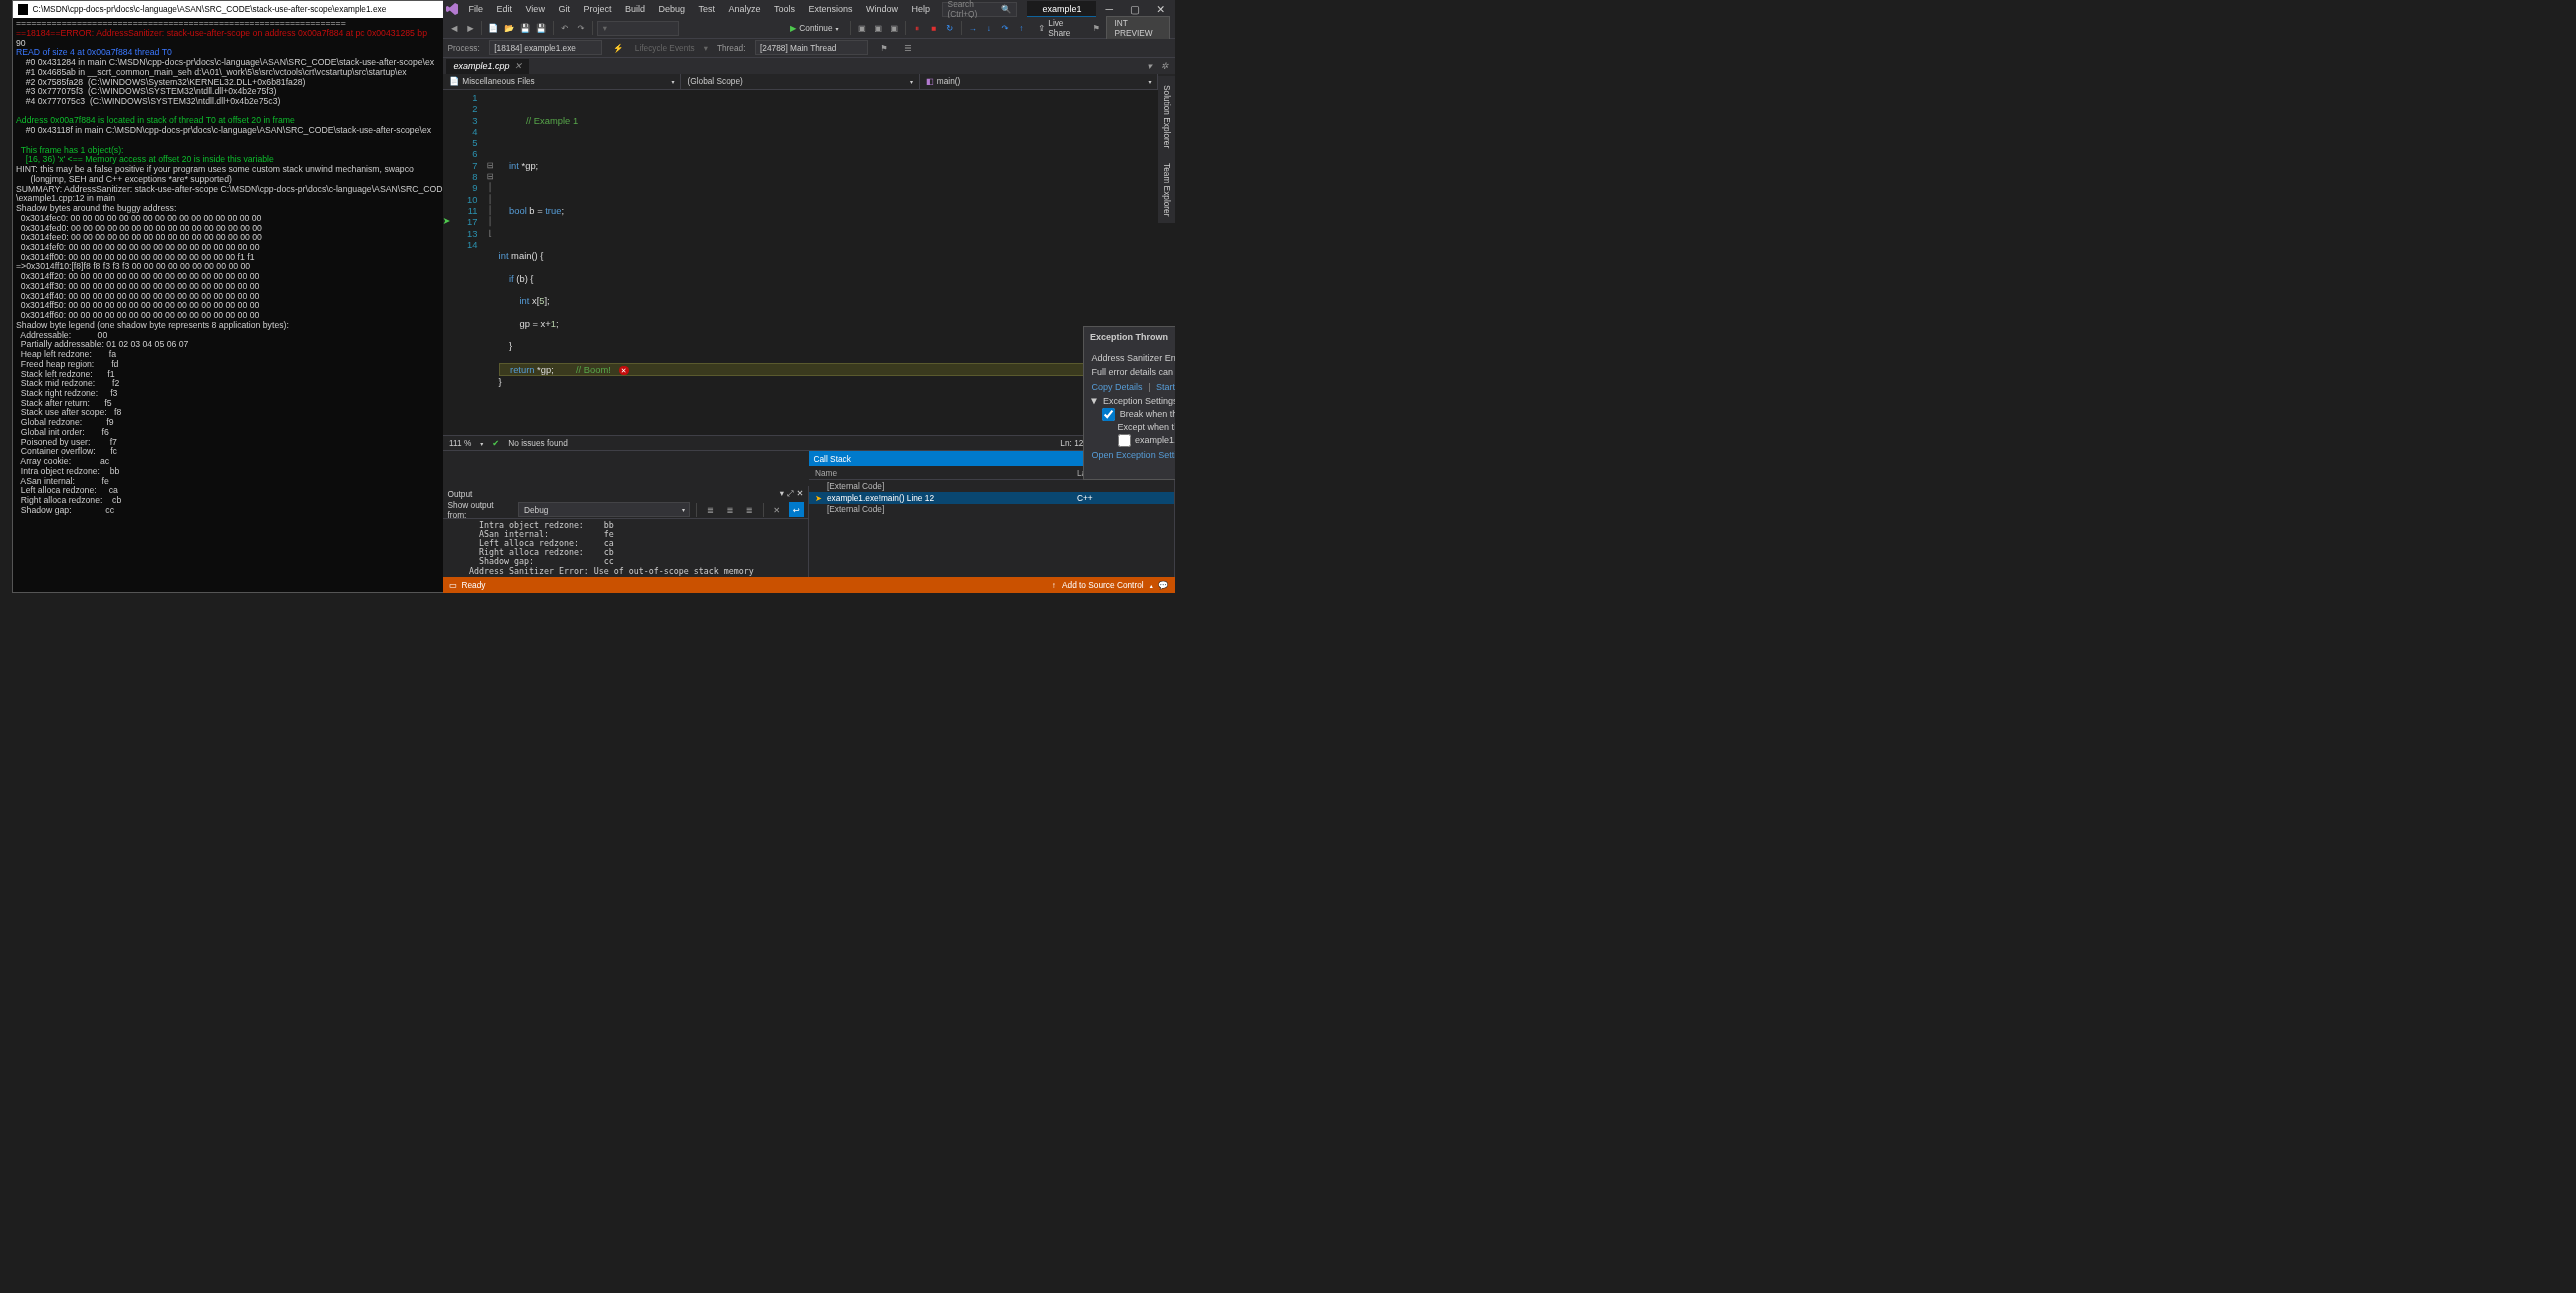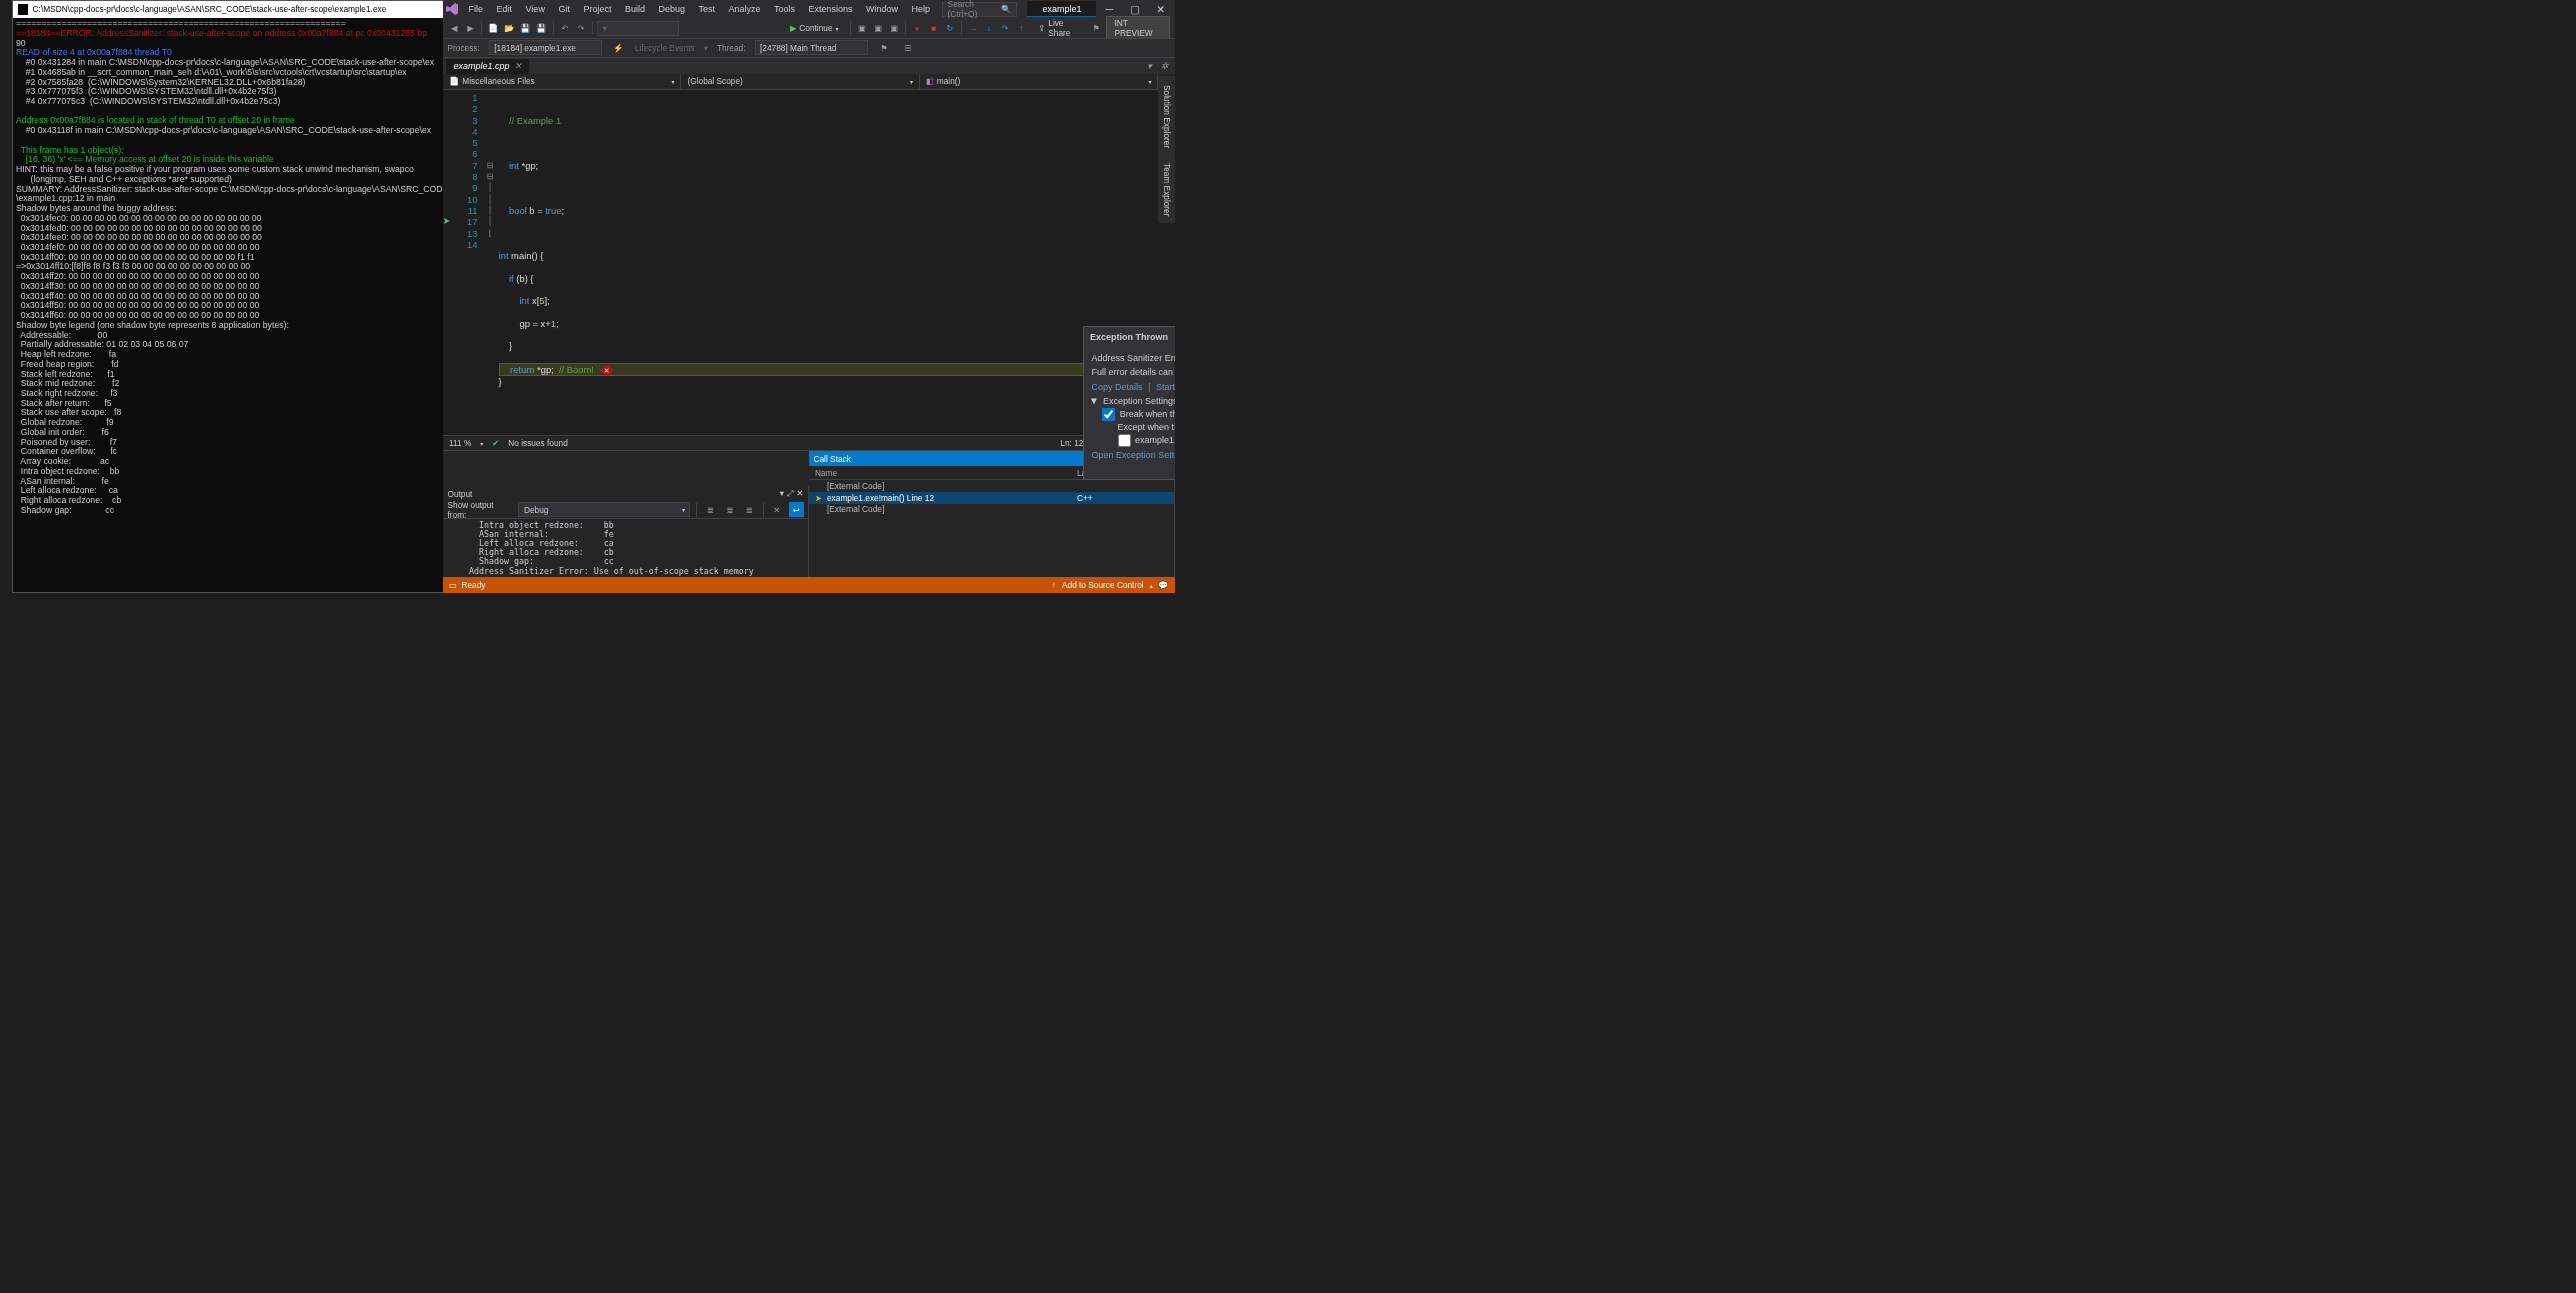--- a/index.html
+++ b/index.html
@@ -41,21 +41,21 @@
 .editor-tab .x { color: #888; }
 .editor-navbar { height: 16.6px; background: #252526; display: flex; font-size: 8.3px; border-bottom: 0.8px solid #3f3f46; }
 .navbar-combo { flex: 1; padding: 1.5px 6px; color: #ccc; display: flex; align-items: center; gap: 3px; border-right: 0.8px solid #3f3f46; }
 .navbar-combo:last-child { flex: 0 0 234px; border-right: none; }
 
 .editor-body { position: relative; background: #1e1e1e; height: 362px; display: flex; }
 .gutter { width: 42px; background: #1e1e1e; text-align: right; padding: 2.3px 7.6px 0 0; font-family: Consolas, monospace; font-size: 9.4px; color: #2b91af; line-height: 11.3px; }
 .fold-col { width: 10.6px; background: #1e1e1e; padding-top: 2.3px; font-family: Consolas, monospace; font-size: 8.3px; color: #888; line-height: 11.3px; text-align: center; }
 .code-col { flex: 1; padding: 2.3px 0 0 3px; font-family: Consolas, monospace; font-size: 9.4px; line-height: 11.3px; color: #dcdcdc; white-space: pre; position: relative; }
 .kw { color: #569cd6; }
-.cm { color: #57A64A; }
+.cm { color: #57A64A; margin-left: 17px; }
 .num { color: #b5cea8; }
 .line-hl { background: #3a3a1e; border: 0.8px solid #5a5a2e; display: inline-block; width: 98%; }
 .err-dot { display: inline-block; width: 9.8px; height: 9.8px; background: #c40c0c; border-radius: 50%; color: #fff; font-size: 6.8px; text-align: center; line-height: 9.8px; vertical-align: middle; }
 
 
 .exc-popup { position: absolute; top: 236px; left: 640px; width: 264px; background: #333337; border: 0.8px solid #555; font-size: 9px; color: #ccc; z-index: 10; }
 .exc-hdr { padding: 4.5px 6px; font-weight: 600; display: flex; justify-content: space-between; align-items: center; background: #333337; }
 .exc-hdr .icons { display: flex; gap: 4.5px; color: #999; }
 .exc-body { padding: 1.5px 7.6px 7.6px 7.6px; }
 .exc-body p { margin: 4.5px 0; }

